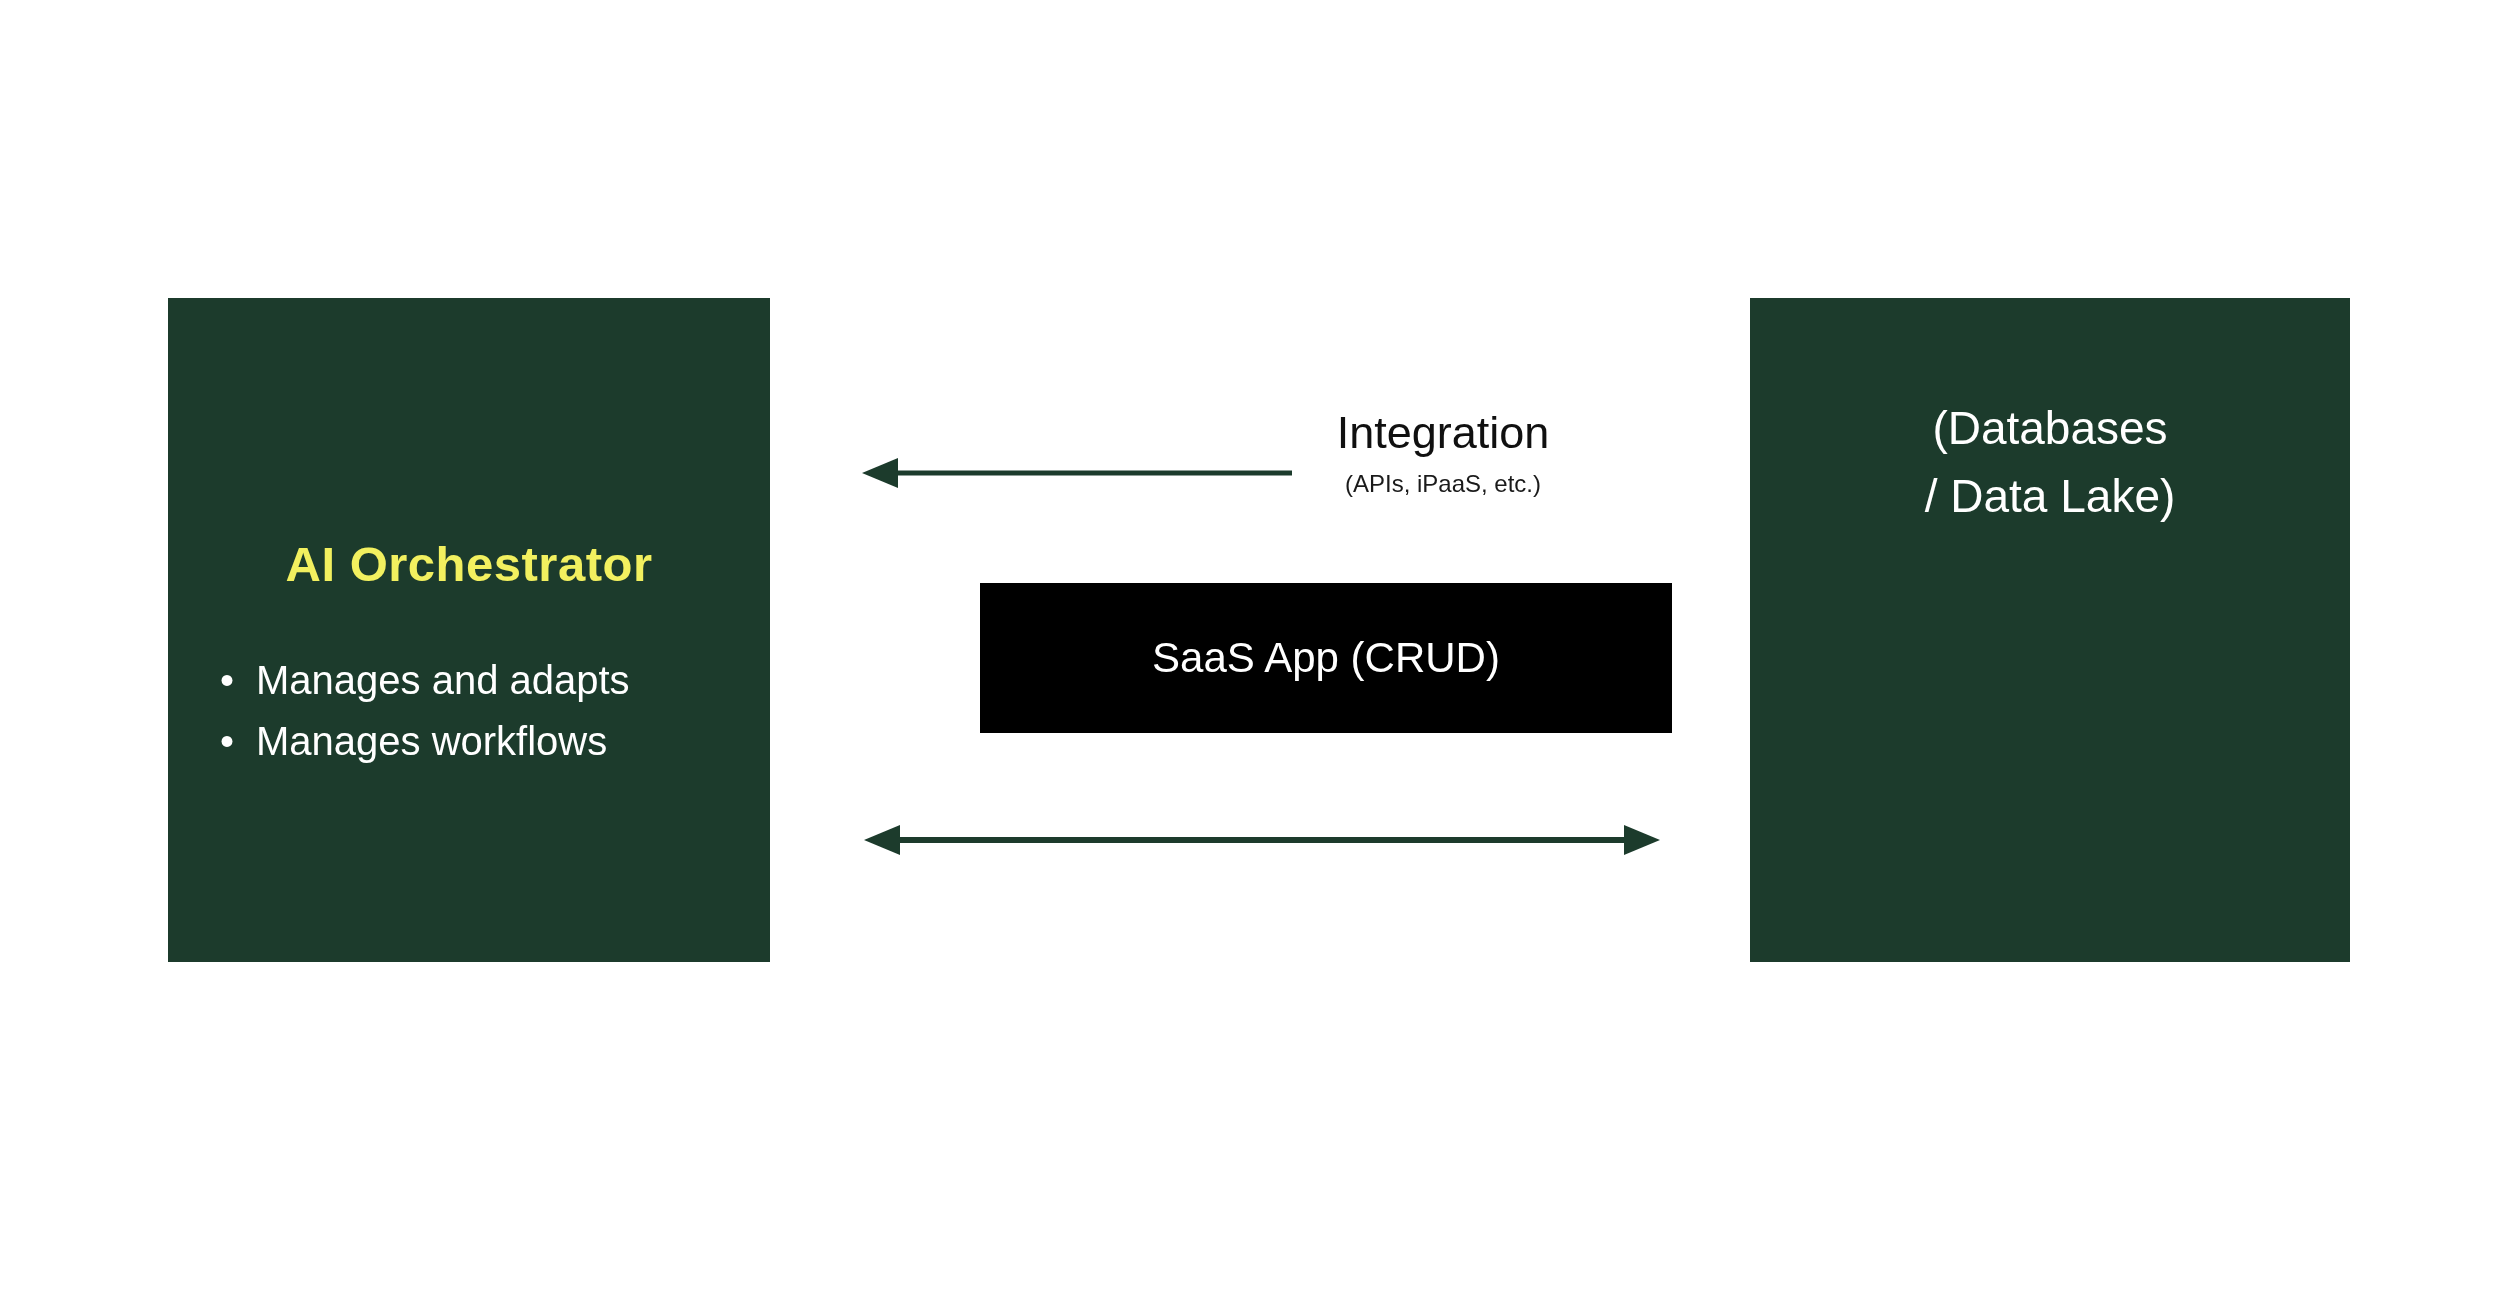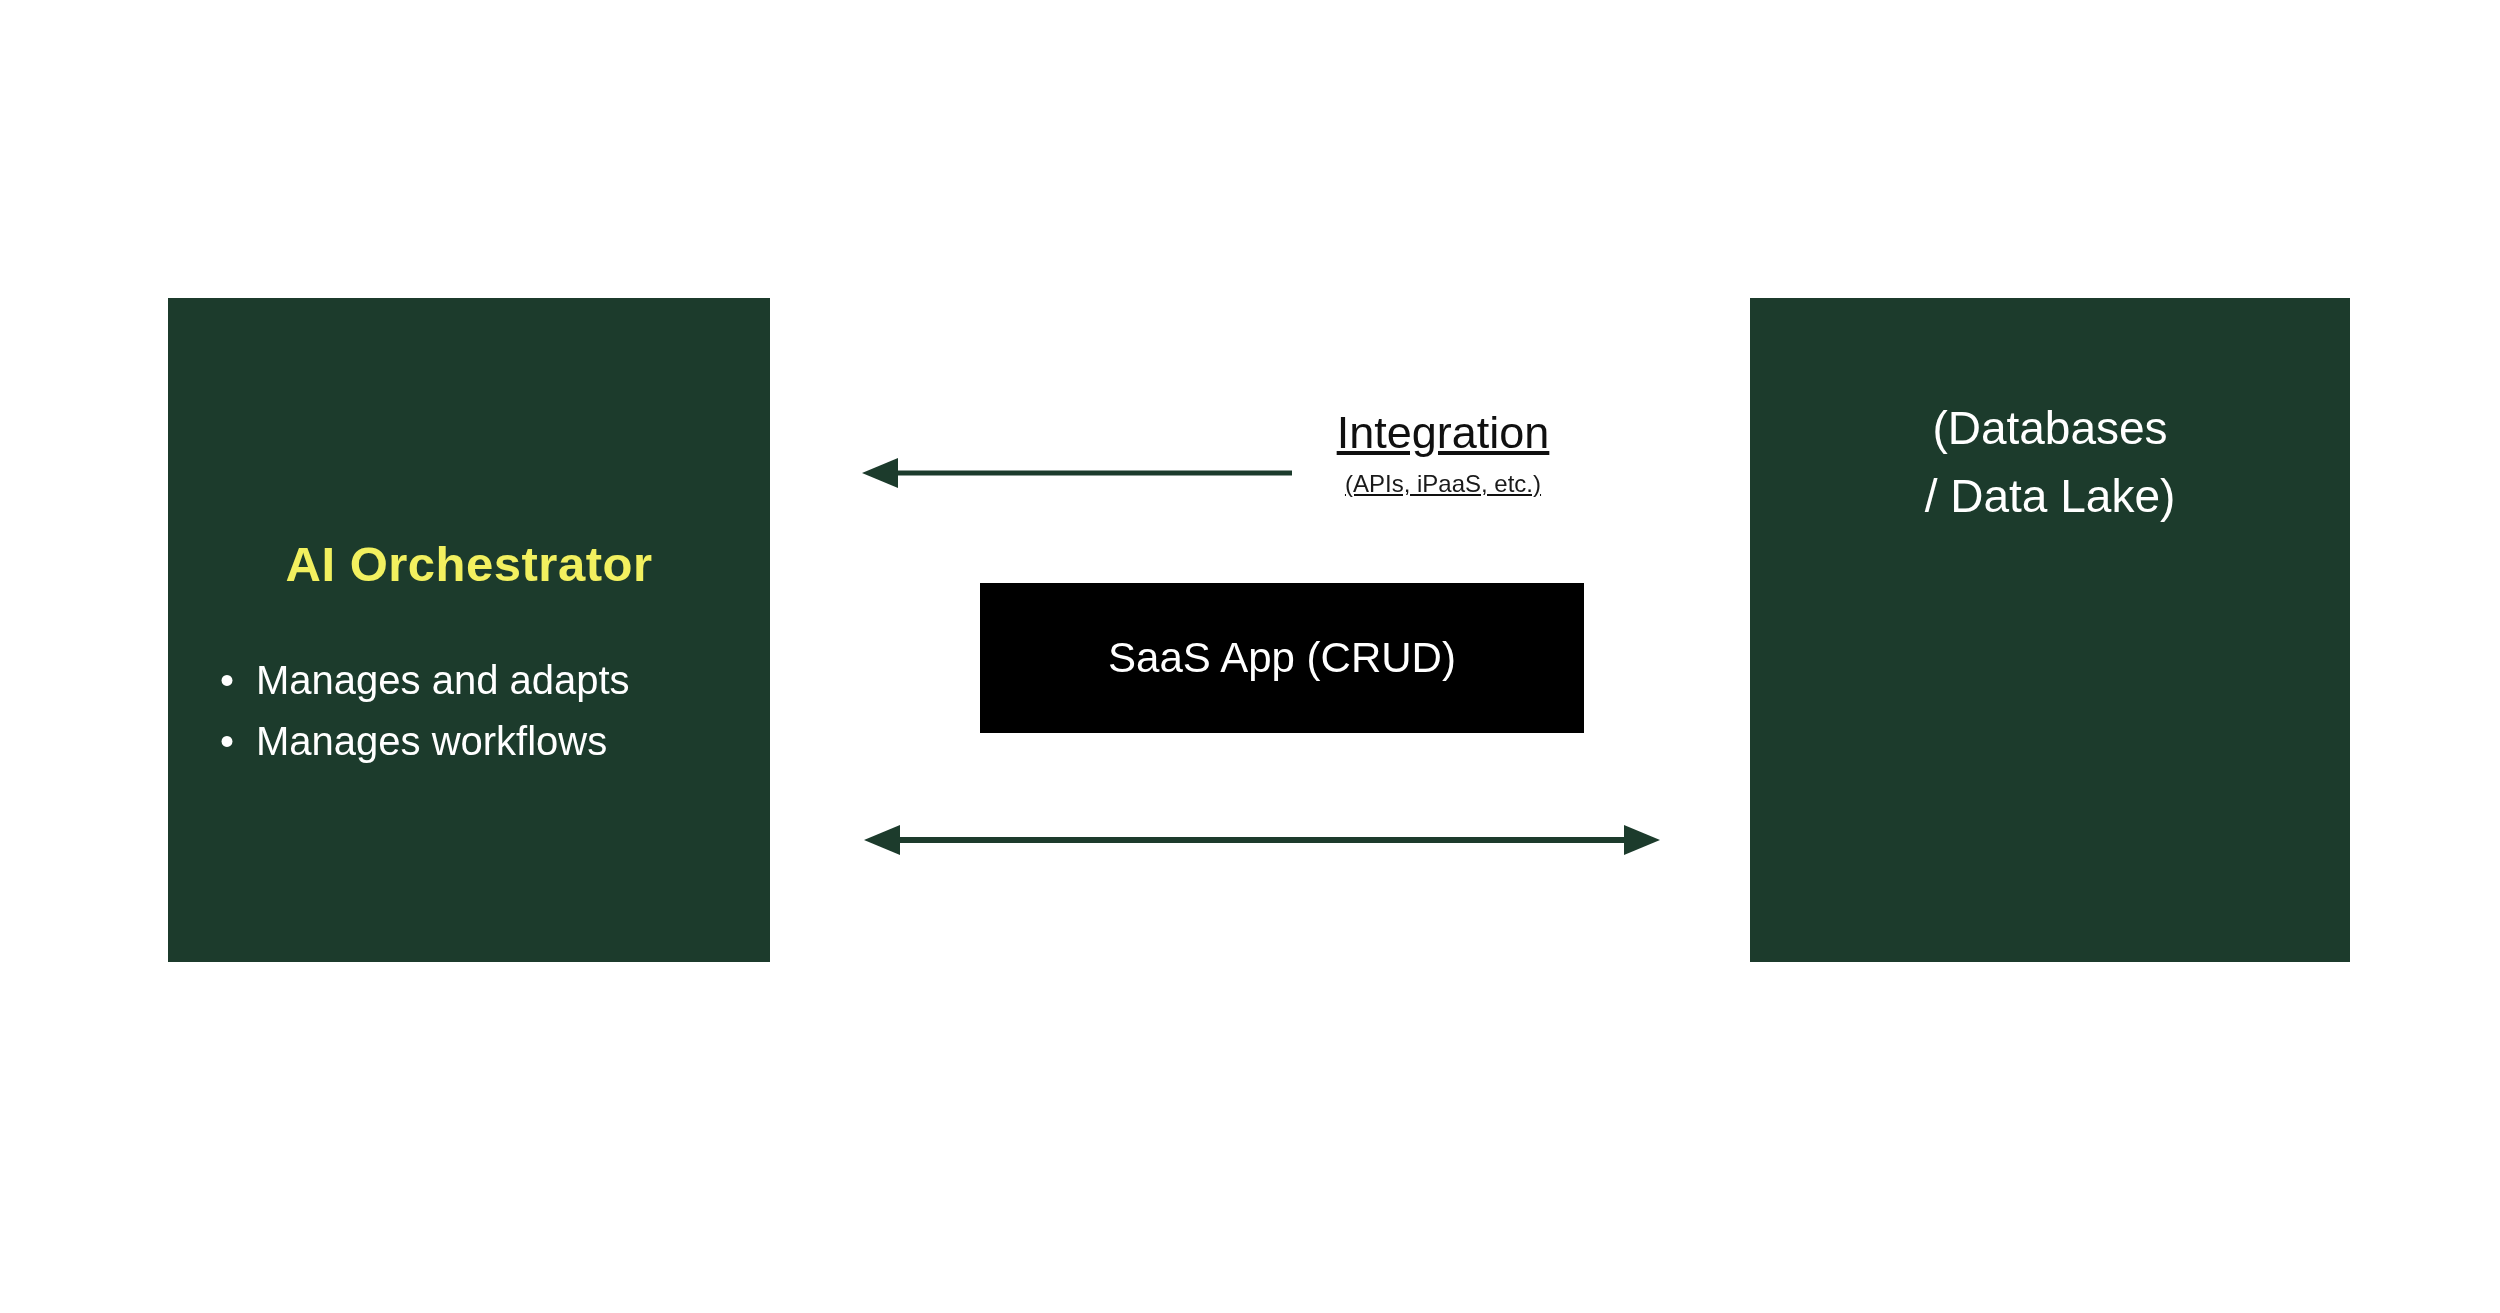--- a/index.html
+++ b/index.html
@@ -65,40 +65,39 @@
     font-size: 46px;
     line-height: 68px;
     font-weight: 400;
   }
 
   
   .saas-box {
     position: absolute;
     left: 980px;
     top: 583px;
-    width: 604px;
+    width: 692px;
     height: 150px;
     background: var(--black, #000000);
     display: flex;
     align-items: center;
     justify-content: center;
     color: var(--white, #ffffff);
     font-size: 42px;
     font-weight: 400;
   }
 
   
   .integration-label {
     position: absolute;
     left: 1193px;
     top: 406px;
     width: 500px;
     text-align: center;
     color: #101010;
-    text-decoration: underline;
   }
   .integration-title {
     font-size: 45px;
     font-weight: 500;
     line-height: 54px;
   }
   .integration-subtitle {
     margin-top: 10px;
     font-size: 24px;
     font-weight: 400;

